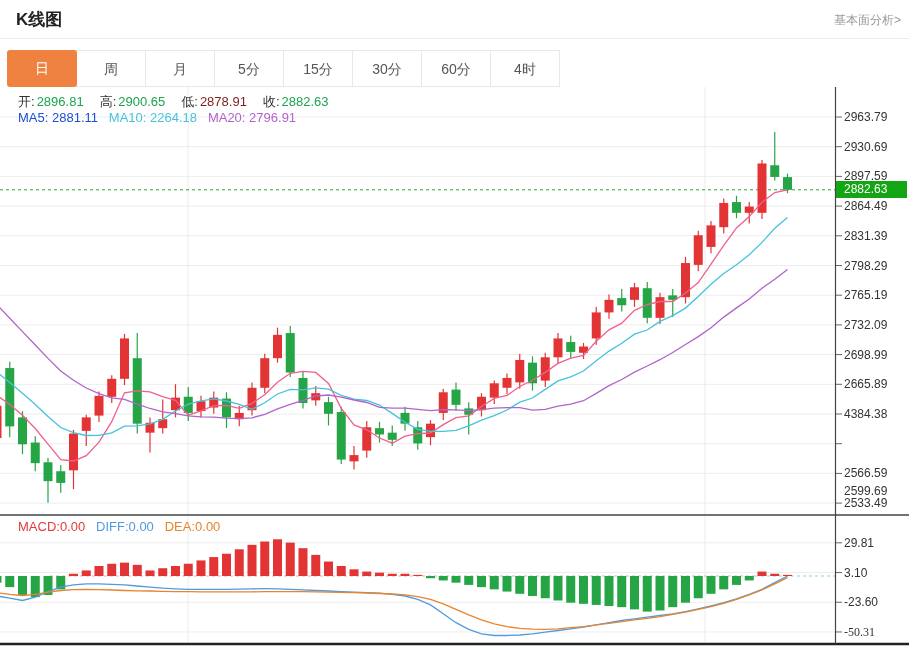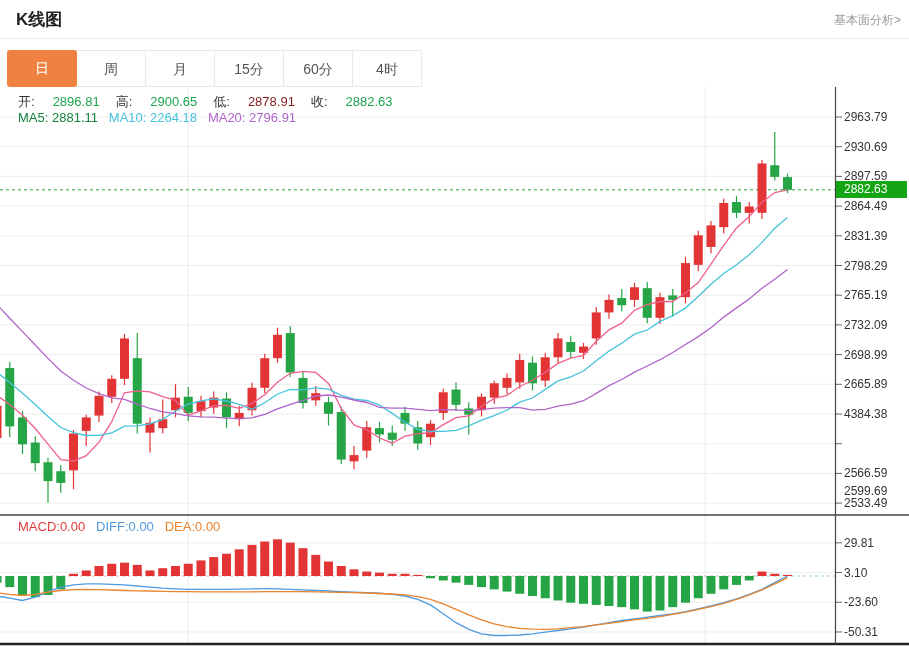--- a/index.html
+++ b/index.html
@@ -11,38 +11,40 @@
   .tabbar{position:absolute;left:8px;top:50px;display:flex;}
   .tab{width:70px;height:37px;line-height:37px;text-align:center;font-size:14px;color:#555;
        background:#fff;border:1px solid #e8e8e8;box-sizing:border-box;margin-left:-1px;cursor:pointer;}
   .tab.active{color:#fff;border:none;border-radius:3px;position:relative;z-index:2;}
   #chart-svg{position:absolute;left:0;top:0;}
   .overlay{position:absolute;font-size:13px;white-space:nowrap;}
   .ohlc-row{left:18px;top:93px;}
   .ma-row{left:18px;top:110px;}
   .macd-row{left:18px;top:519px;}
   .ohlc-row .lbl{color:#333;margin-right:2px;}
-  .ohlc-row .val{margin-right:16px;margin-left:16px;}
+  .ohlc-row .val{margin-right:16px;}
   .axis-label{position:absolute;left:844px;width:62px;height:16px;line-height:16px;
               font-size:12px;color:#333;text-align:left;}
   .price-badge{position:absolute;left:836px;width:71px;height:17px;line-height:17px;
                color:#fff;font-size:12px;padding-left:8px;box-sizing:border-box;}
 </style>
 </head>
 <body>
 
 <div class="page-title">K线图</div>
 <a class="top-link">基本面分析&gt;</a>
 <div class="title-divider"></div>
 
 <div class="tabbar">
   <div class="tab active" style="background: rgb(239, 130, 64);">日</div>
   <div class="tab">周</div>
   <div class="tab">月</div>
+  <div class="tab">5分</div>
   <div class="tab">15分</div>
+  <div class="tab">30分</div>
   <div class="tab">60分</div>
   <div class="tab">4时</div>
 </div>
 
 <svg id="chart-svg" width="909" height="646" viewBox="0 0 909 646">
     <line x1="0" y1="117" x2="835" y2="117" stroke="#ededed" stroke-width="1"></line>
     <line x1="0" y1="146.69999999999993" x2="835" y2="146.69999999999993" stroke="#ededed" stroke-width="1"></line>
     <line x1="0" y1="176.39999999999984" x2="835" y2="176.39999999999984" stroke="#ededed" stroke-width="1"></line>
     <line x1="0" y1="206.10000000000016" x2="835" y2="206.10000000000016" stroke="#ededed" stroke-width="1"></line>
     <line x1="0" y1="235.80000000000007" x2="835" y2="235.80000000000007" stroke="#ededed" stroke-width="1"></line>
@@ -279,21 +281,21 @@
     <line x1="836" y1="572.55156" x2="842" y2="572.55156" stroke="#666" stroke-width="1"></line>
     <line x1="836" y1="602.25264" x2="842" y2="602.25264" stroke="#666" stroke-width="1"></line>
     <line x1="836" y1="631.964844" x2="842" y2="631.964844" stroke="#666" stroke-width="1"></line>
   </svg>
 
 <div class="overlay ohlc-row">
   <span class="lbl">开:</span><span class="val" style="color: rgb(28, 164, 78);">2896.81</span><span class="lbl">高:</span><span class="val" style="color: rgb(28, 164, 78);">2900.65</span><span class="lbl">低:</span><span class="val" style="color: #7f1d1d;">2878.91</span><span class="lbl">收:</span><span class="val" style="color: rgb(28, 164, 78);">2882.63</span>
 </div>
 
 <div class="overlay ma-row">
-  <span id="ma5-item" style="color: #15803d;"><span>MA5:</span> <span>2881.11</span>&nbsp;&nbsp;&nbsp;</span><span id="ma10-item" style="color: rgb(69, 195, 220);"><span>MA10:</span> <span>2264.18</span>&nbsp;&nbsp;&nbsp;</span><span id="ma20-item" style="color: rgb(177, 100, 202);"><span>MA20:</span> <span>2796.91</span></span>
+  <span id="ma5-item" style="color: #1d4ed8;"><span>MA5:</span> <span>2881.11</span>&nbsp;&nbsp;&nbsp;</span><span id="ma10-item" style="color: rgb(69, 195, 220);"><span>MA10:</span> <span>2264.18</span>&nbsp;&nbsp;&nbsp;</span><span id="ma20-item" style="color: rgb(177, 100, 202);"><span>MA20:</span> <span>2796.91</span></span>
 </div>
 
 <div class="overlay macd-row">
   <span id="macd-item" style="color: rgb(226, 59, 59); margin-top: 12px;"><span>MACD:</span><span>0.00</span>&nbsp;&nbsp;&nbsp;</span><span id="diff-item" style="color: rgb(79, 155, 224);"><span>DIFF:</span><span>0.00</span>&nbsp;&nbsp;&nbsp;</span><span id="dea-item" style="color: rgb(232, 132, 45);"><span>DEA:</span><span>0.00</span></span>
 </div>
 
 <div id="axis-labels">
     <div class="axis-label" style="top: 109px;">2963.79</div>
     <div class="axis-label" style="top: 138.7px;">2930.69</div>
     <div class="axis-label" style="top: 168.4px;">2897.59</div>
@@ -304,16 +306,16 @@
     <div class="axis-label" style="top: 316.9px;">2732.09</div>
     <div class="axis-label" style="top: 346.6px;">2698.99</div>
     <div class="axis-label" style="top: 376.3px;">2665.89</div>
     <div class="axis-label" style="top: 406px;">4384.38</div>
     <div class="axis-label" style="top: 435.7px; margin-top: 47px;">2599.69</div>
     <div class="axis-label" style="top: 465.4px;">2566.59</div>
     <div class="axis-label" style="top: 495.1px;">2533.49</div>
     <div class="axis-label" style="top: 534.839px;">29.81</div>
     <div class="axis-label" style="top: 564.552px;">3.10</div>
     <div class="axis-label" style="top: 594.253px;">-23.60</div>
-    <div class="axis-label" style="top: 623.965px;">-50.31</div>
+    <div class="axis-label" style="top: 623.965px; font-family: Liberation Serif, serif;">-50.31</div>
   </div>
 
 <div class="price-badge" style="background: rgb(20, 165, 20); top: 181.323px;">2882.63</div>
 
 </body></html>

